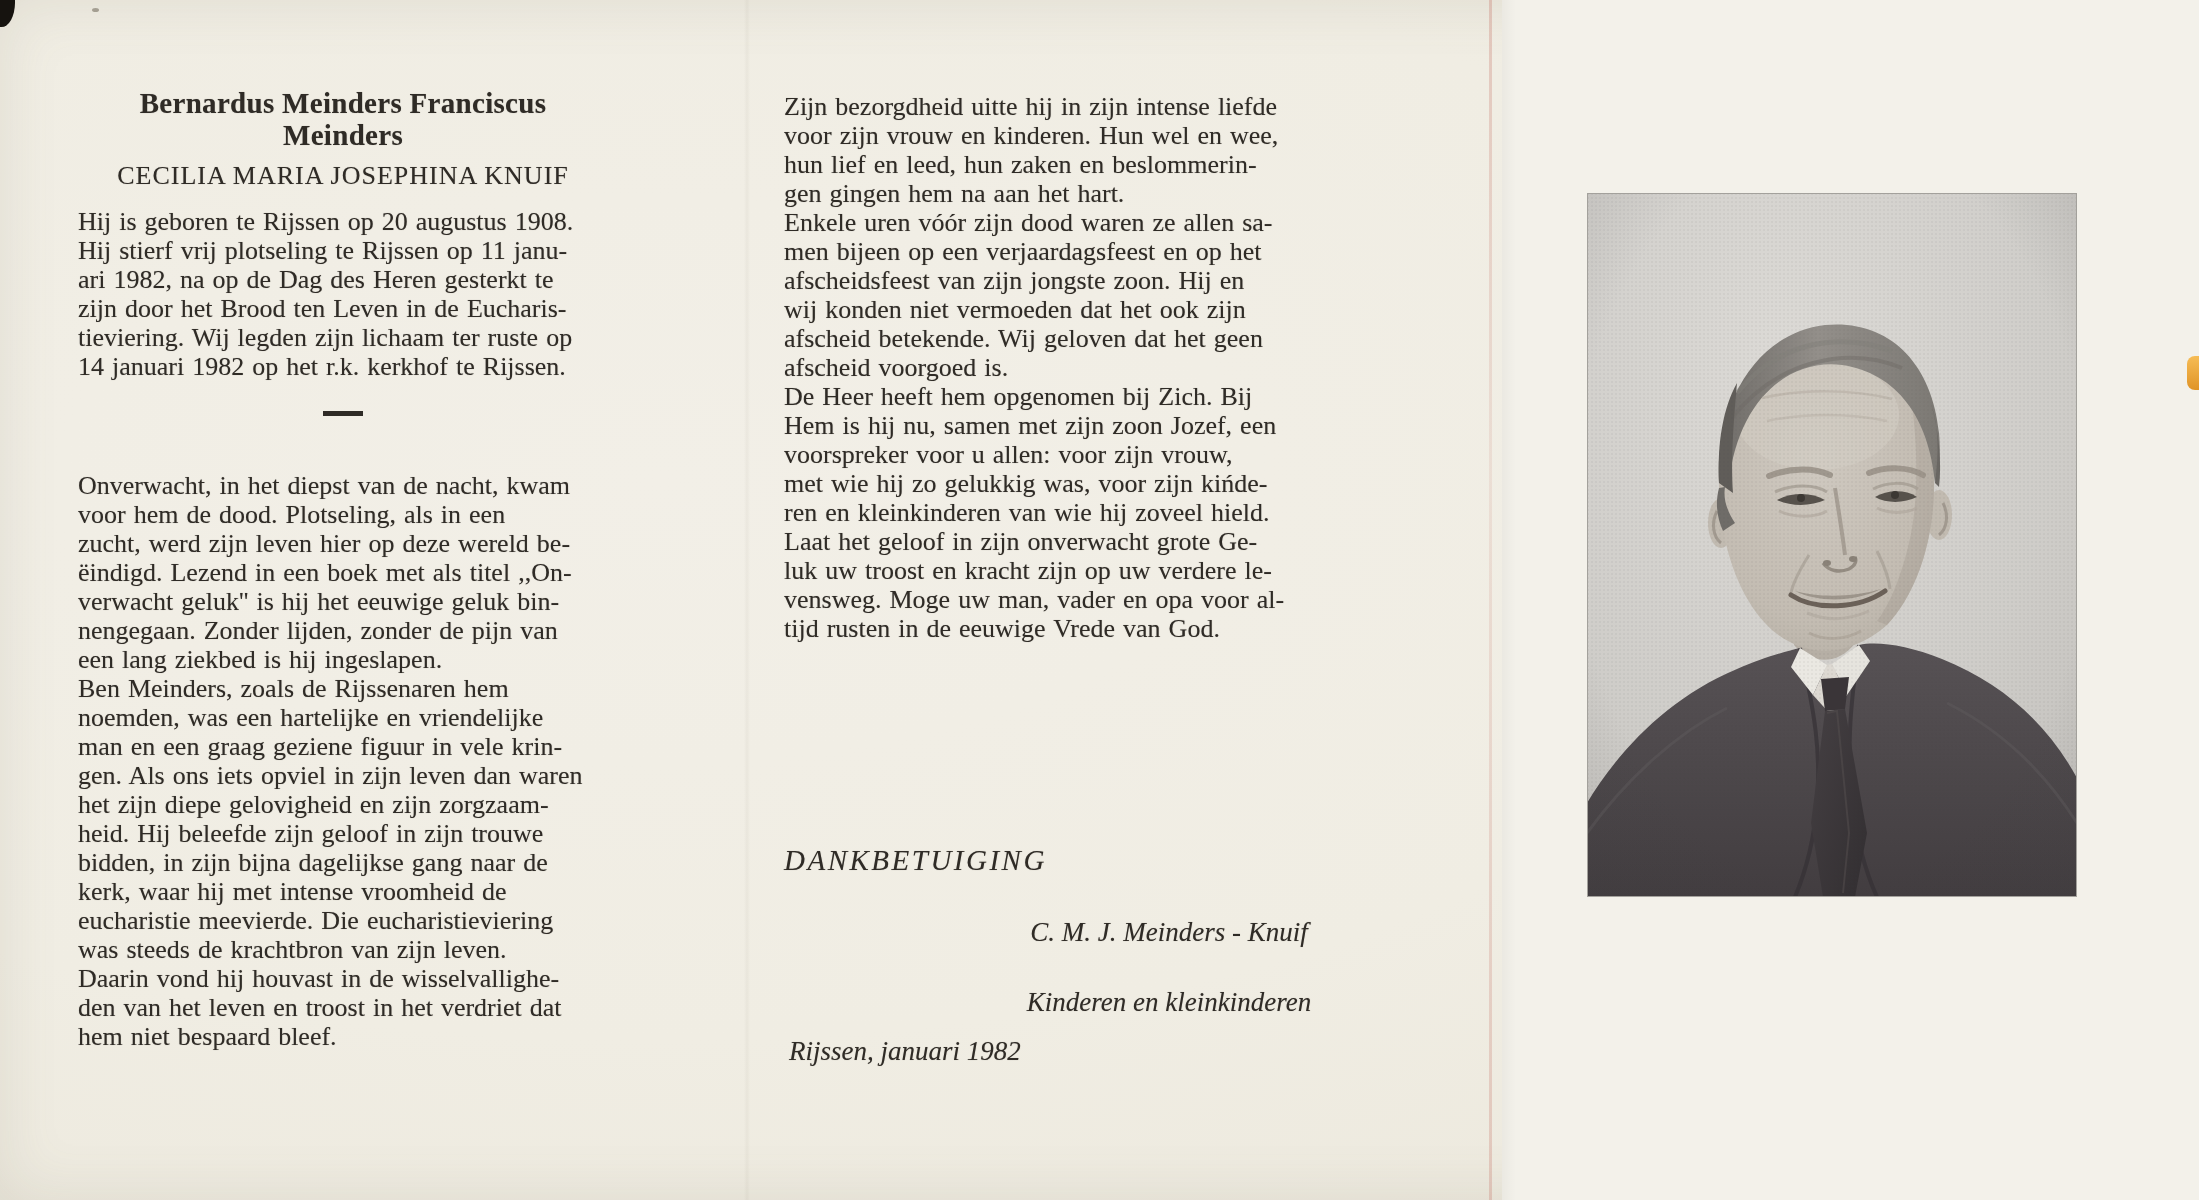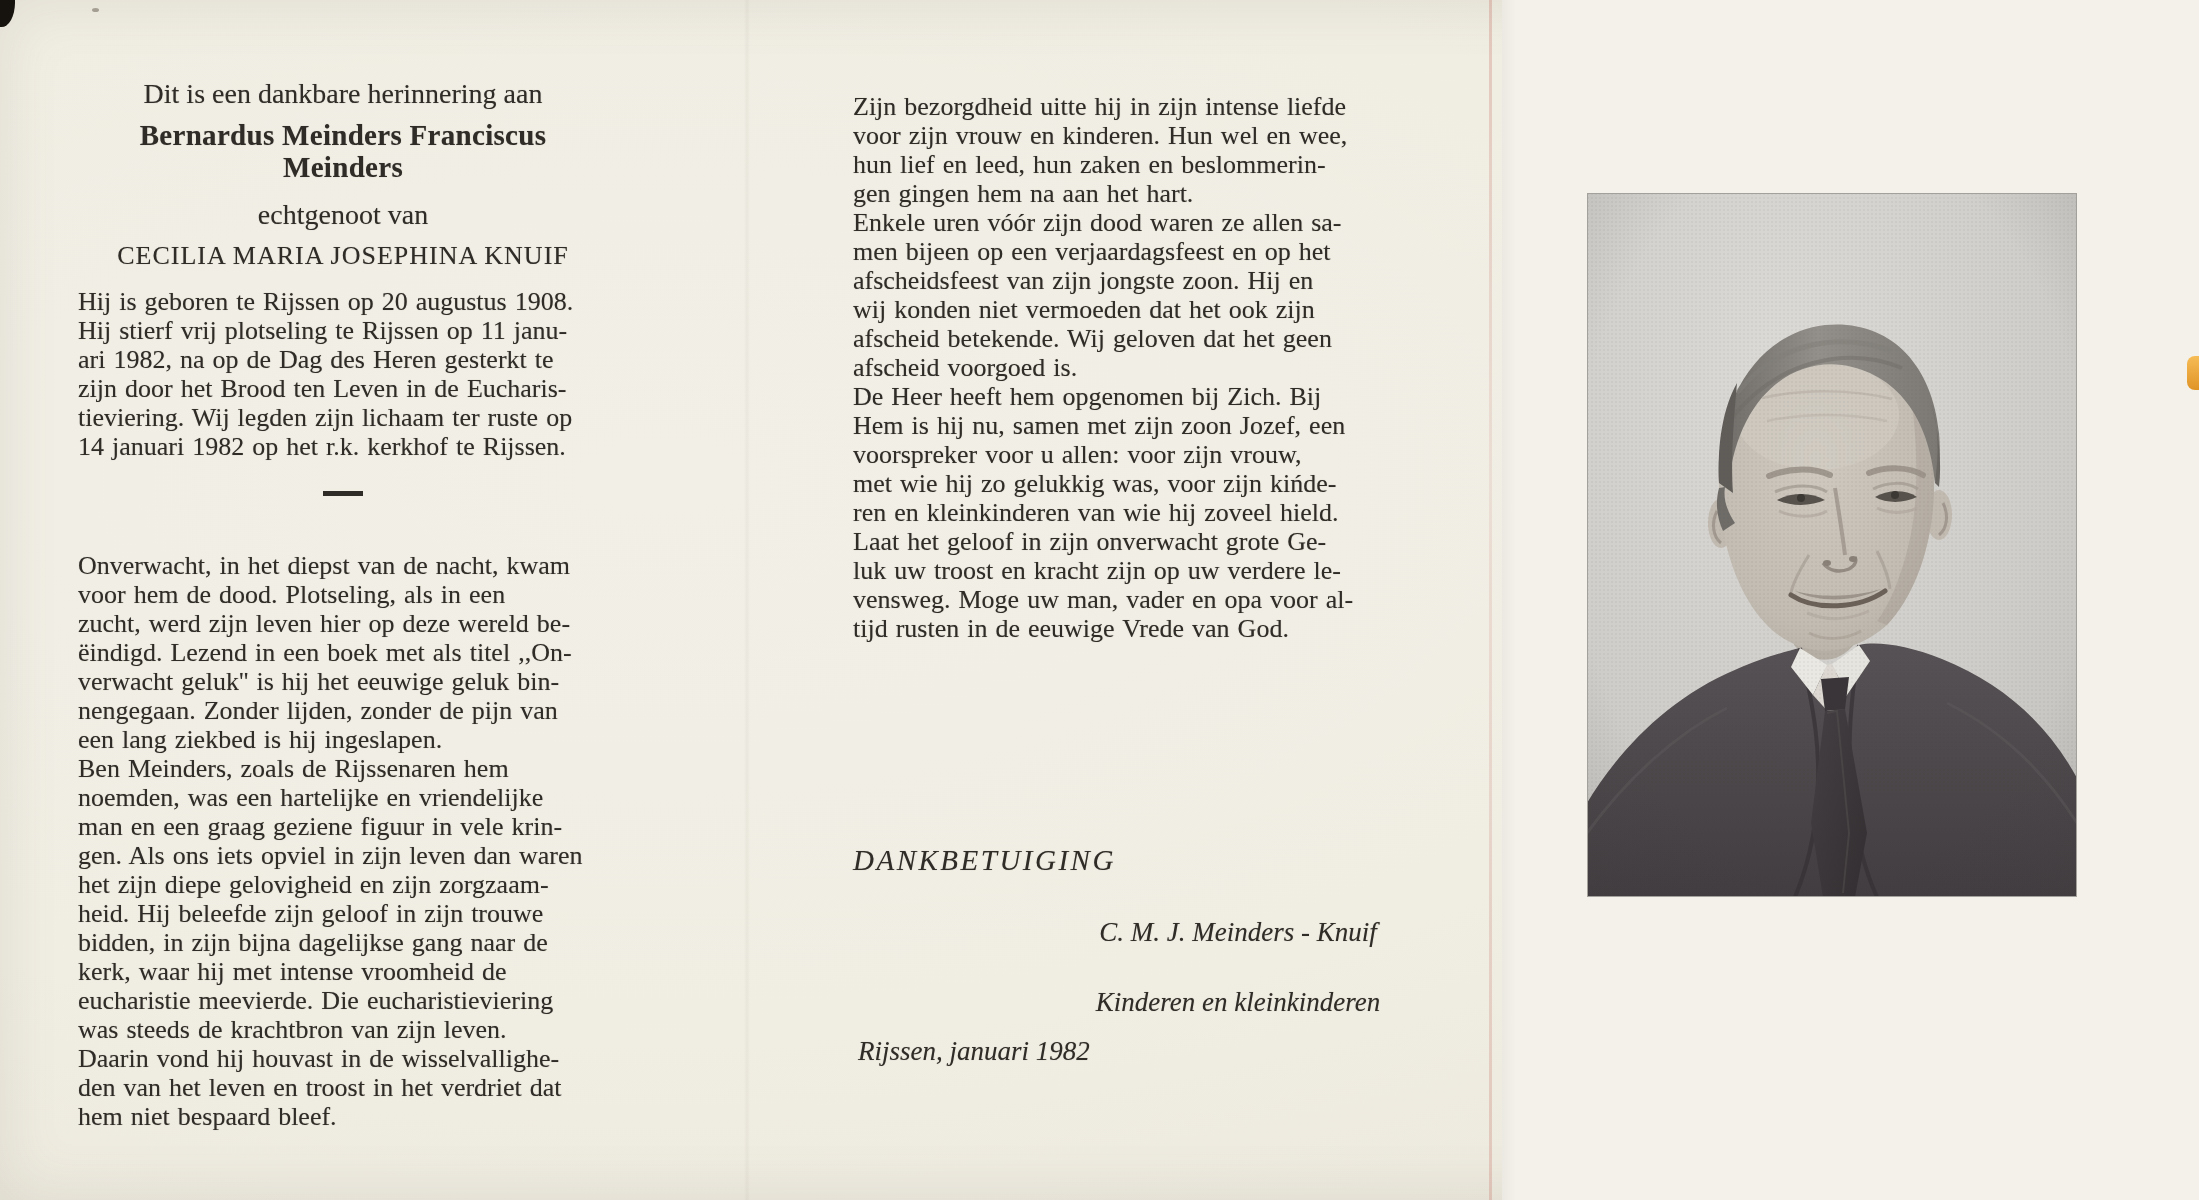--- a/index.html
+++ b/index.html
@@ -19,21 +19,21 @@
   }
   .crease{position:absolute;top:0;height:1200px;pointer-events:none;}
   .crease-1{left:744px;width:6px;background:linear-gradient(90deg,rgba(0,0,0,0),rgba(90,80,60,.05),rgba(0,0,0,0));}
   .crease-2{left:1489px;width:3px;background:linear-gradient(180deg,rgba(194,108,96,.30),rgba(194,108,96,.12) 40%,rgba(194,108,96,.28));}
   .corner-mark{position:absolute;left:0;top:0;width:15px;height:27px;background:#16130f;border-radius:0 0 90% 0;}
   .speck{position:absolute;left:92px;top:8px;width:7px;height:4px;background:#6b6456;opacity:.55;border-radius:50%;}
   .edge-fleck{position:absolute;left:2187px;top:356px;width:12px;height:34px;border-radius:8px 0 0 8px;background:linear-gradient(180deg,#f6bc55,#e09427);}
 
   .col{position:absolute;text-shadow:0 0 1px rgba(47,43,38,.32);}
   .col-left{left:78px;top:78px;width:530px;}
-  .col-middle{left:853px;top:92px;width:578px;}
+  .col-middle{left:784px;top:92px;width:578px;}
 
   .center{text-align:center;}
   p,h1,h2{margin:0;}
   .pre{white-space:pre;}
 
   .intro{font-size:28px;line-height:32px;}
   .name{font-size:29px;line-height:32px;font-weight:bold;margin-top:9px;letter-spacing:.3px;}
   .spouse-intro{font-size:28px;line-height:32px;margin-top:16px;}
   .spouse-name{font-size:26px;line-height:32px;margin-top:9px;letter-spacing:1px;}
   .body{font-size:26px;line-height:29px;word-spacing:1.5px;}
@@ -57,24 +57,22 @@
 <div class="card">
 
   <div class="page-right"></div>
   <div class="crease crease-1"></div>
   <div class="crease crease-2"></div>
   <div class="corner-mark"></div>
   <div class="speck"></div>
   <div class="edge-fleck"></div>
 
   <section class="col col-left">
-    <p class="intro center">Dit is een dankbare herinnering aan</p>
     <h1 class="name center pre">Bernardus Meinders Franciscus
 Meinders</h1>
-    <p class="spouse-intro center">echtgenoot van</p>
     <p class="spouse-name center">CECILIA MARIA JOSEPHINA KNUIF</p>
     <p class="body life-dates pre">Hij is geboren te Rijssen op 20 augustus 1908.
 Hij stierf vrij plotseling te Rijssen op 11 janu-
 ari 1982, na op de Dag des Heren gesterkt te
 zijn door het Brood ten Leven in de Eucharis-
 tieviering. Wij legden zijn lichaam ter ruste op
 14 januari 1982 op het r.k. kerkhof te Rijssen.</p>
     <div class="divider"></div>
     <p class="body memorial pre">Onverwacht, in het diepst van de nacht, kwam
 voor hem de dood. Plotseling, als in een

